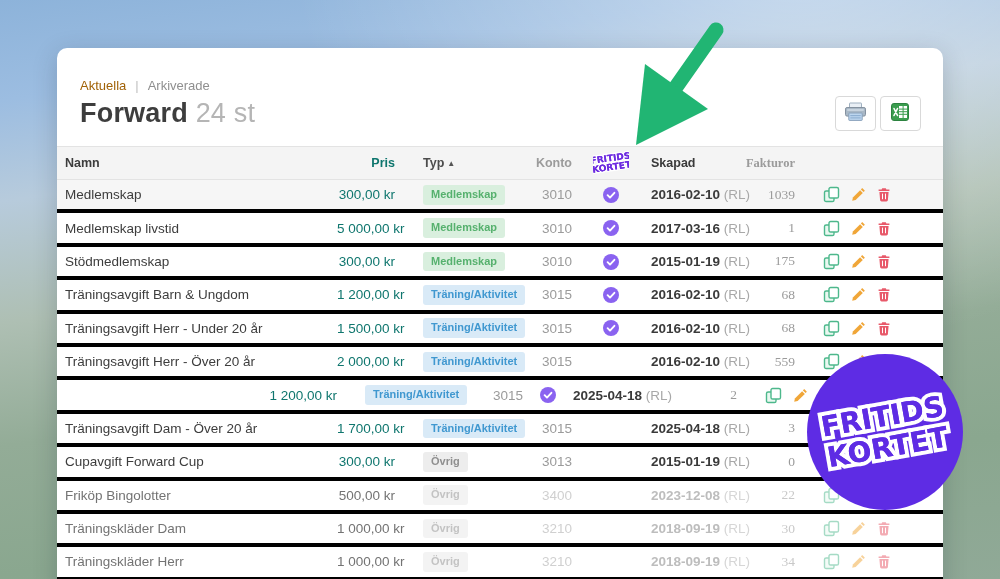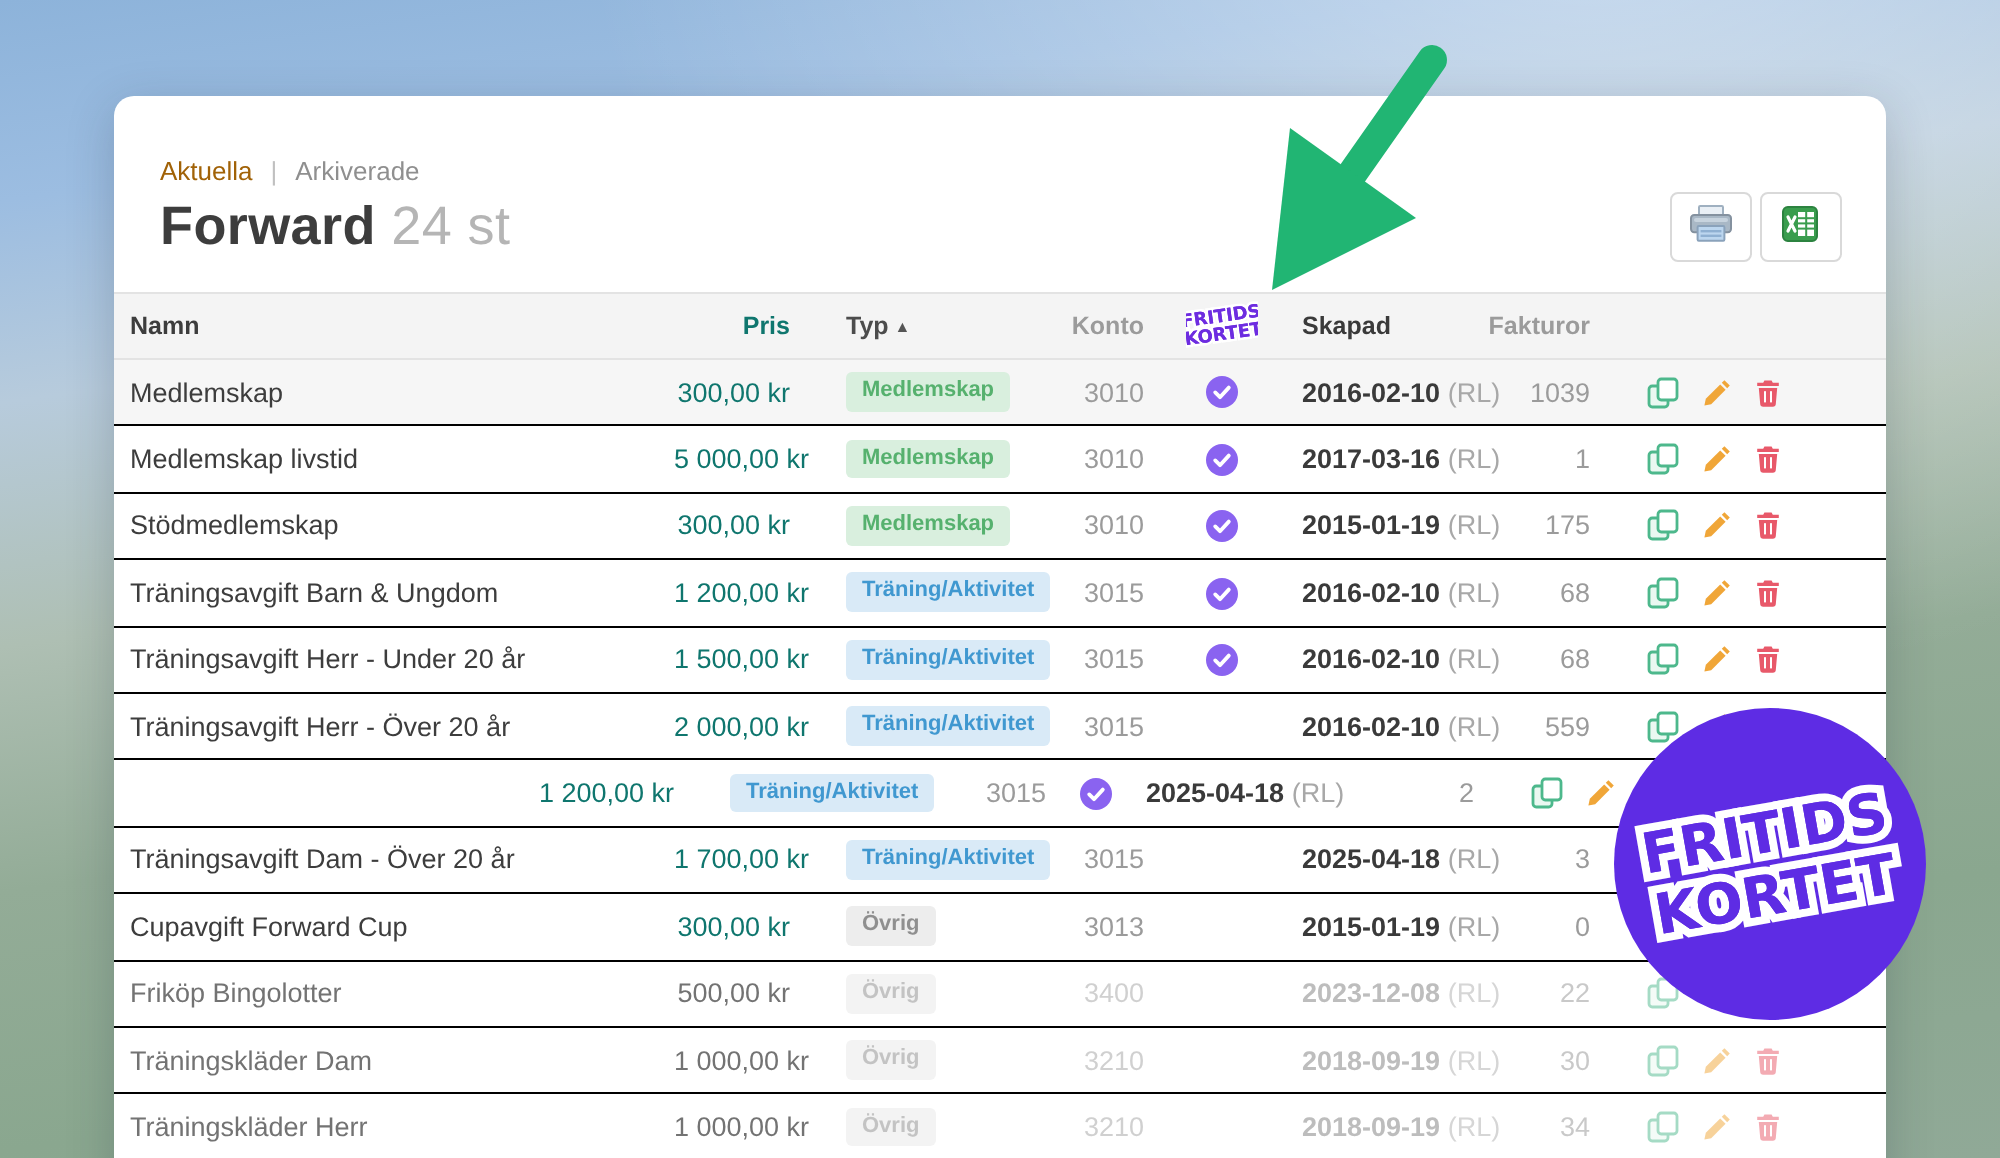--- a/index.html
+++ b/index.html
@@ -44,25 +44,25 @@
     font-size:12.5px; font-weight:700; color:#4c4c4c;
   }
   .c-name   { padding-left:8px; color:#3d3d3d; white-space:nowrap; overflow:visible; }
   .c-price  { text-align:right; color:#0f766e; white-space:nowrap; }
   .c-type   { padding-left:28px; white-space:nowrap; }
   .c-konto  { text-align:right; color:#9b9b9b; }
   .c-check  { text-align:center; }
   .c-date   { padding-left:1px; white-space:nowrap; overflow:visible; color:#3a3a3a; }
   .c-date b { font-weight:700; }
   .c-date .suffix { color:#a8a8a8; font-weight:400; }
-  .c-inv    { text-align:right; color:#9b9b9b; }
+  .c-inv    { text-align:right; color:#9b9b9b;font-family:Liberation Serif, serif; }
   .c-act    { display:flex; gap:11px; padding-left:28px; }
   .c-act button { background:none; border:none; cursor:pointer; padding:0; line-height:0; }
 
-  .tbody .trow { border-bottom:1px solid #000000; background:#fff; }
+  .tbody .trow { border-bottom:4px solid #000000; background:#fff; }
   .tbody .trow.hl { background:#f6f6f6; }
 
   .pill {
     display:inline-block; font-size:11px; font-weight:700; padding:3px 8px; border-radius:3px; line-height:1.25;
   }
   .pill.green { background:#d9efde; color:#56b16e; }
   .pill.blue  { background:#d9eaf7; color:#4098d0; }
   .pill.gray  { background:#ededed; color:#8f8f8f; }
 
   .trow.faded .c-name, .trow.faded .c-price { color:#737373; }

